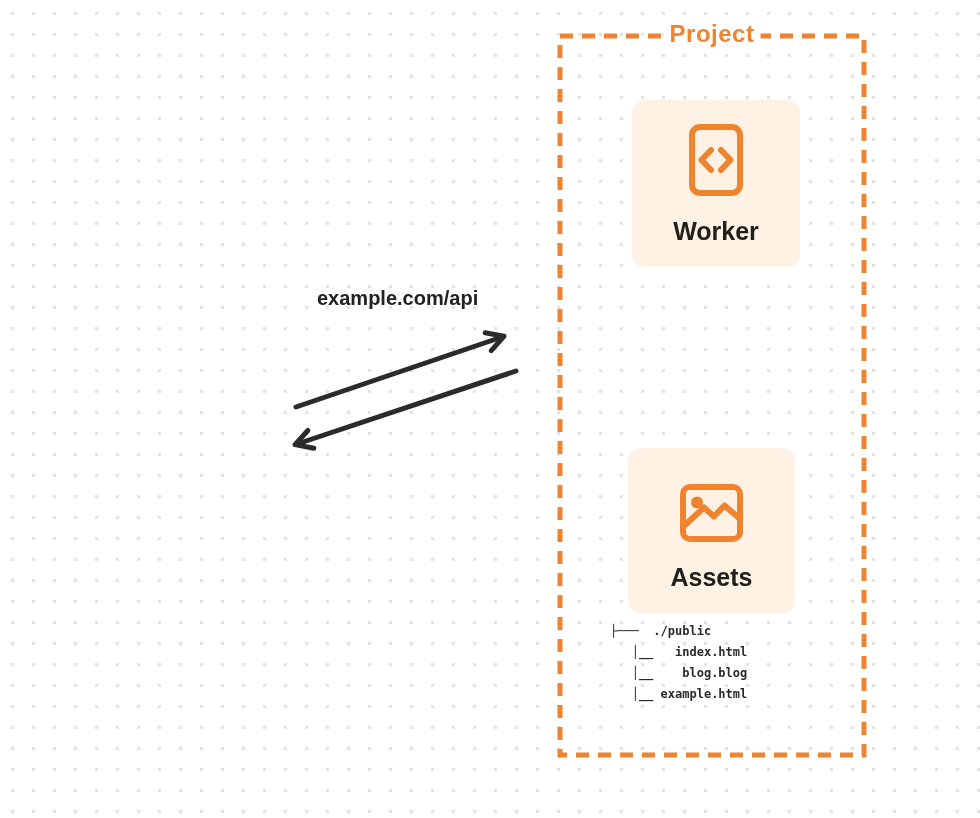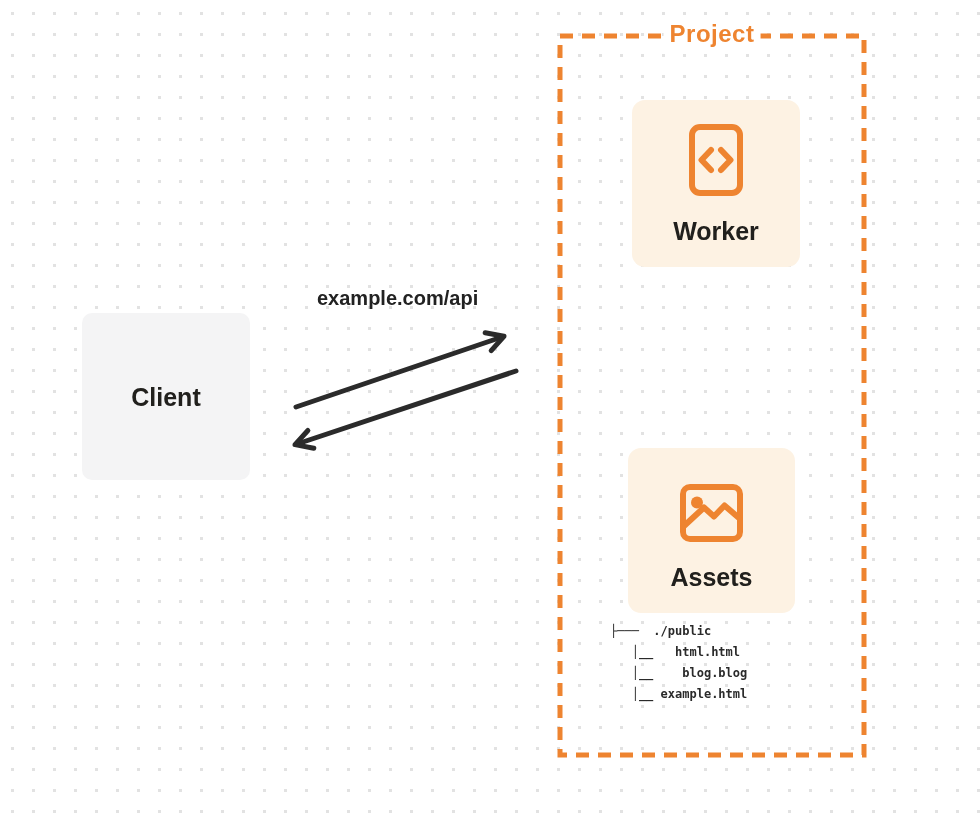--- a/index.html
+++ b/index.html
@@ -129,24 +129,21 @@
     <svg width="63" height="58" viewBox="0 0 63 58" xmlns="http://www.w3.org/2000/svg">
       <rect x="3" y="3" width="57" height="52" rx="7" fill="none" stroke="#ee8430" stroke-width="6"></rect>
       <circle cx="17" cy="18.5" r="6" fill="#ee8430"></circle>
       <path d="M4 42 L24 23.5 L34 32.5 L44.5 21.5 L59 34" fill="none" stroke="#ee8430" stroke-width="6" stroke-linecap="round" stroke-linejoin="round"></path>
     </svg>
     <div class="card-label">Assets</div>
   </div>
 
   <div class="file-tree">
     <div>├───  ./public</div>
-    <div>   │__   html.html</div>
+    <div>   │__   index.html</div>
     <div>   │__    blog.blog</div>
     <div>   │__ example.html</div>
   </div>
 
-  <div class="card client-card">
-    <div class="card-label">Client</div>
-  </div>
 
   <div class="api-label">example.com/api</div>
 
 </div>
 
 </body></html>

